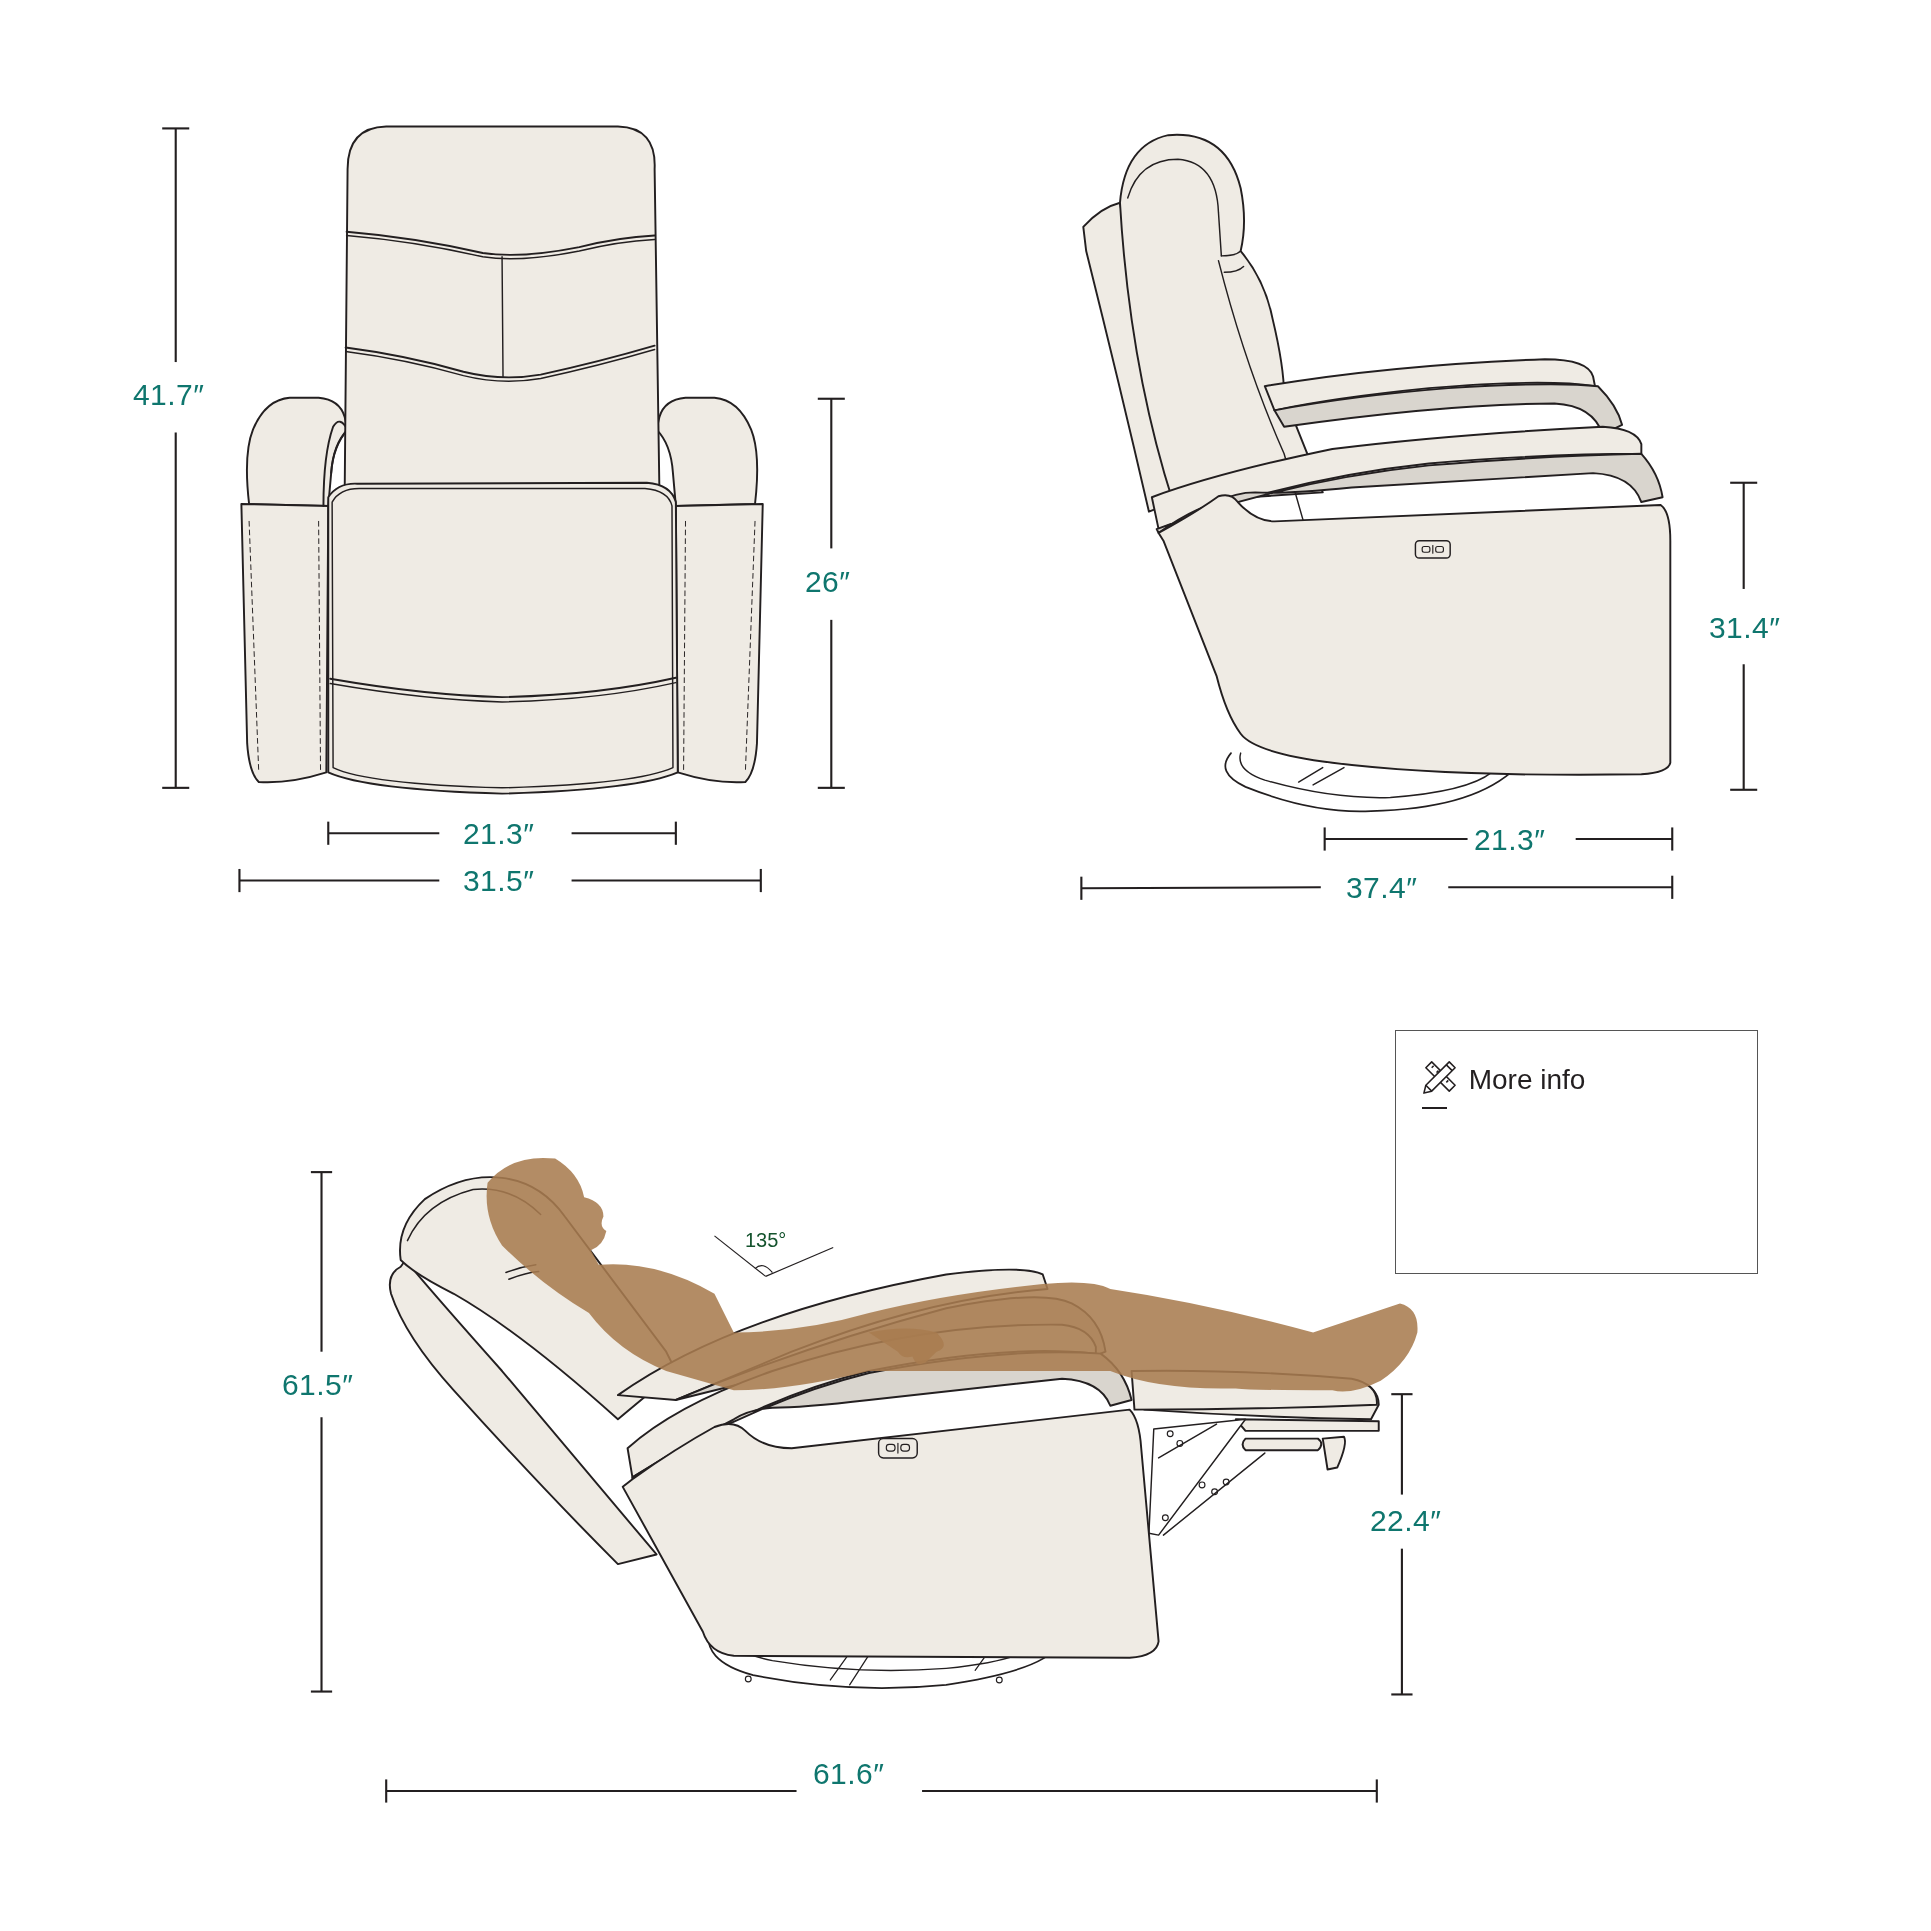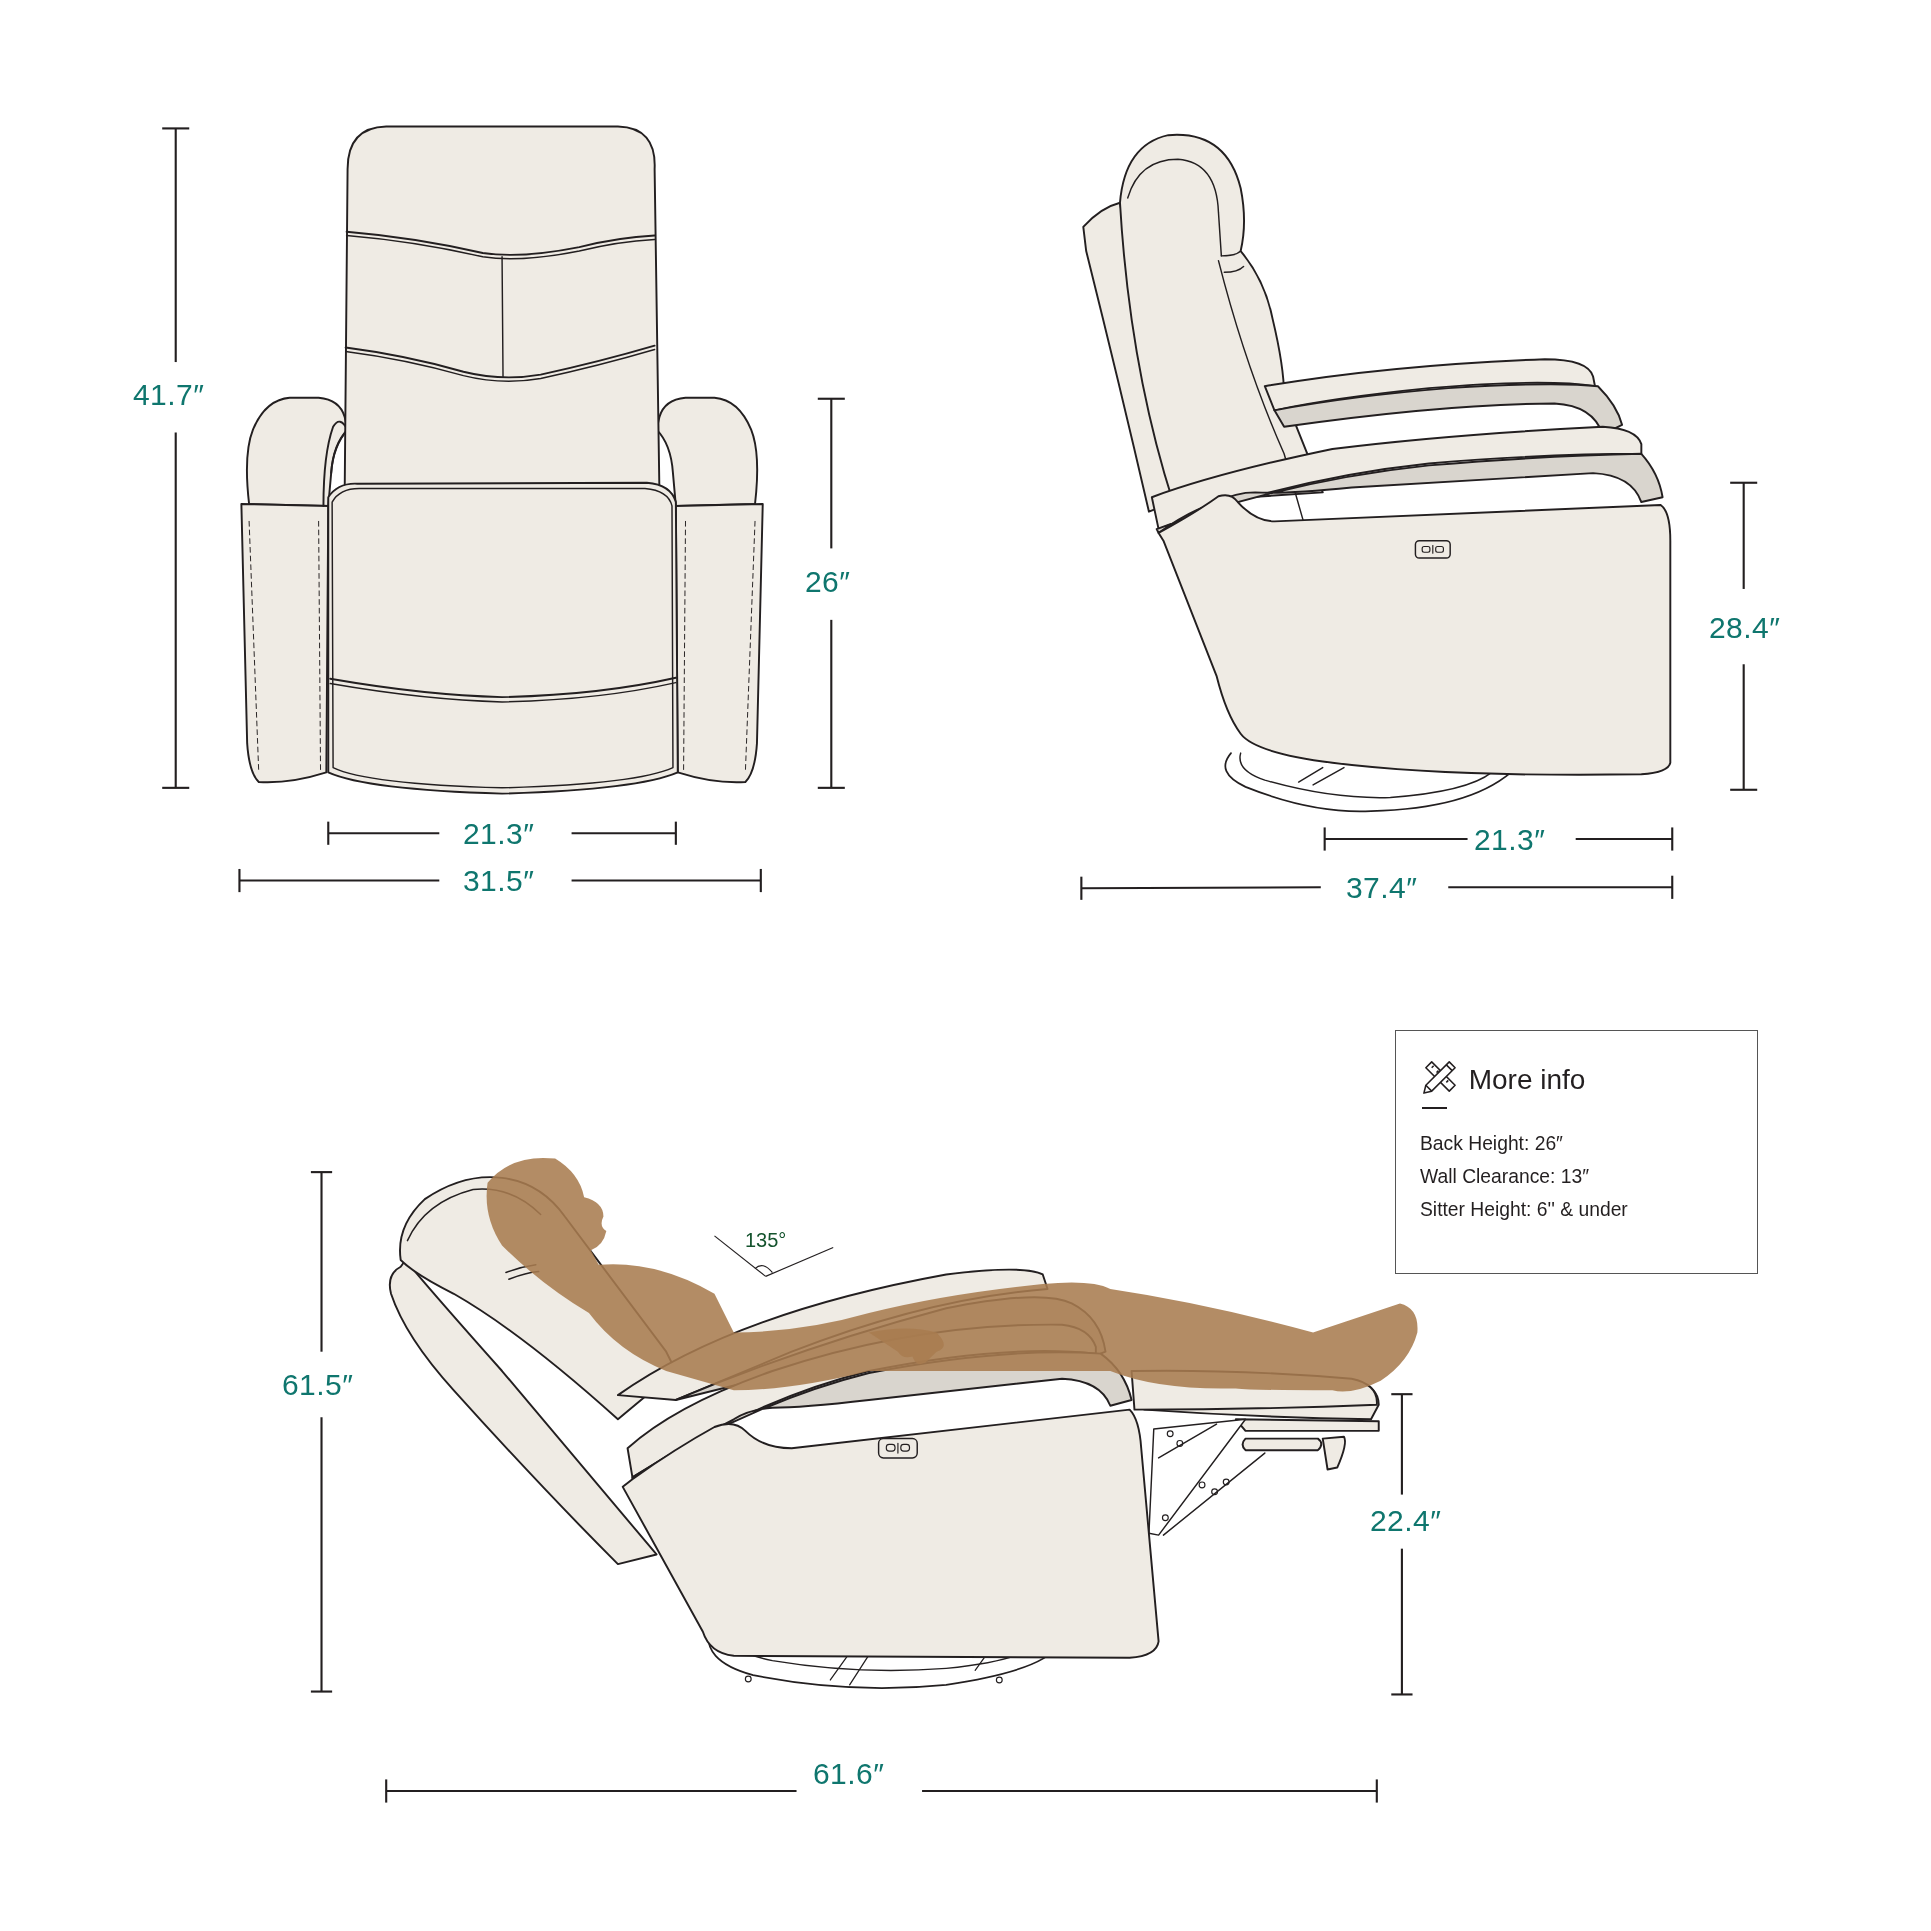--- a/index.html
+++ b/index.html
@@ -180,21 +180,21 @@
     <line x1="793" y1="1322" x2="863" y2="1292" stroke-width="1.2"></line>
     <path d="M782 1314 Q790 1306 800 1318" stroke-width="1.2"></path>
   </g>
 </svg>
 
 <span class="dim" style="left:129px;top:378px;">41.7″</span>
 <span class="dim" style="left:801px;top:565px;">26″</span>
 <span class="dim" style="left:459px;top:817px;">21.3″</span>
 <span class="dim" style="left:459px;top:864px;">31.5″</span>
 
-<span class="dim" style="left:1705px;top:611px;">28.4″</span>
+<span class="dim" style="left:1705px;top:611px;">31.4″</span>
 <span class="dim" style="left:1470px;top:823px;">21.3″</span>
 <span class="dim" style="left:1342px;top:871px;">37.4″</span>
 
 <span class="angle" style="left:745px;top:1229px;">135°</span>
 <span class="dim" style="left:278px;top:1368px;">61.5″</span>
 <span class="dim" style="left:1366px;top:1504px;">22.4″</span>
 <span class="dim" style="left:809px;top:1757px;">61.6″</span>
 
 <div class="info">
   <div class="info-head">
@@ -204,19 +204,14 @@
         <path d="M6 10 L12 4 L36 28 L30 34 Z"></path>
         <path d="M12 10 L14 8 M17 15 L19 13 M22 20 L24 18 M27 25 L29 23"></path>
 
         <path d="M30 4 L36 10 L12 34 L4 36 L6 28 Z" fill="#fff"></path>
         <path d="M6 28 L12 34 M27 7 L33 13"></path>
       </svg>
     </span>
     <span class="info-title">More info</span>
   </div>
   <div class="info-rule"></div>
-  <div class="info-lines">
-    <div class="info-line">Back Height: 26″</div>
-    <div class="info-line">Wall Clearance: 13″</div>
-    <div class="info-line">Sitter Height: 6'' &amp; under</div>
-  </div>
 </div>
 
 
 </body></html>

